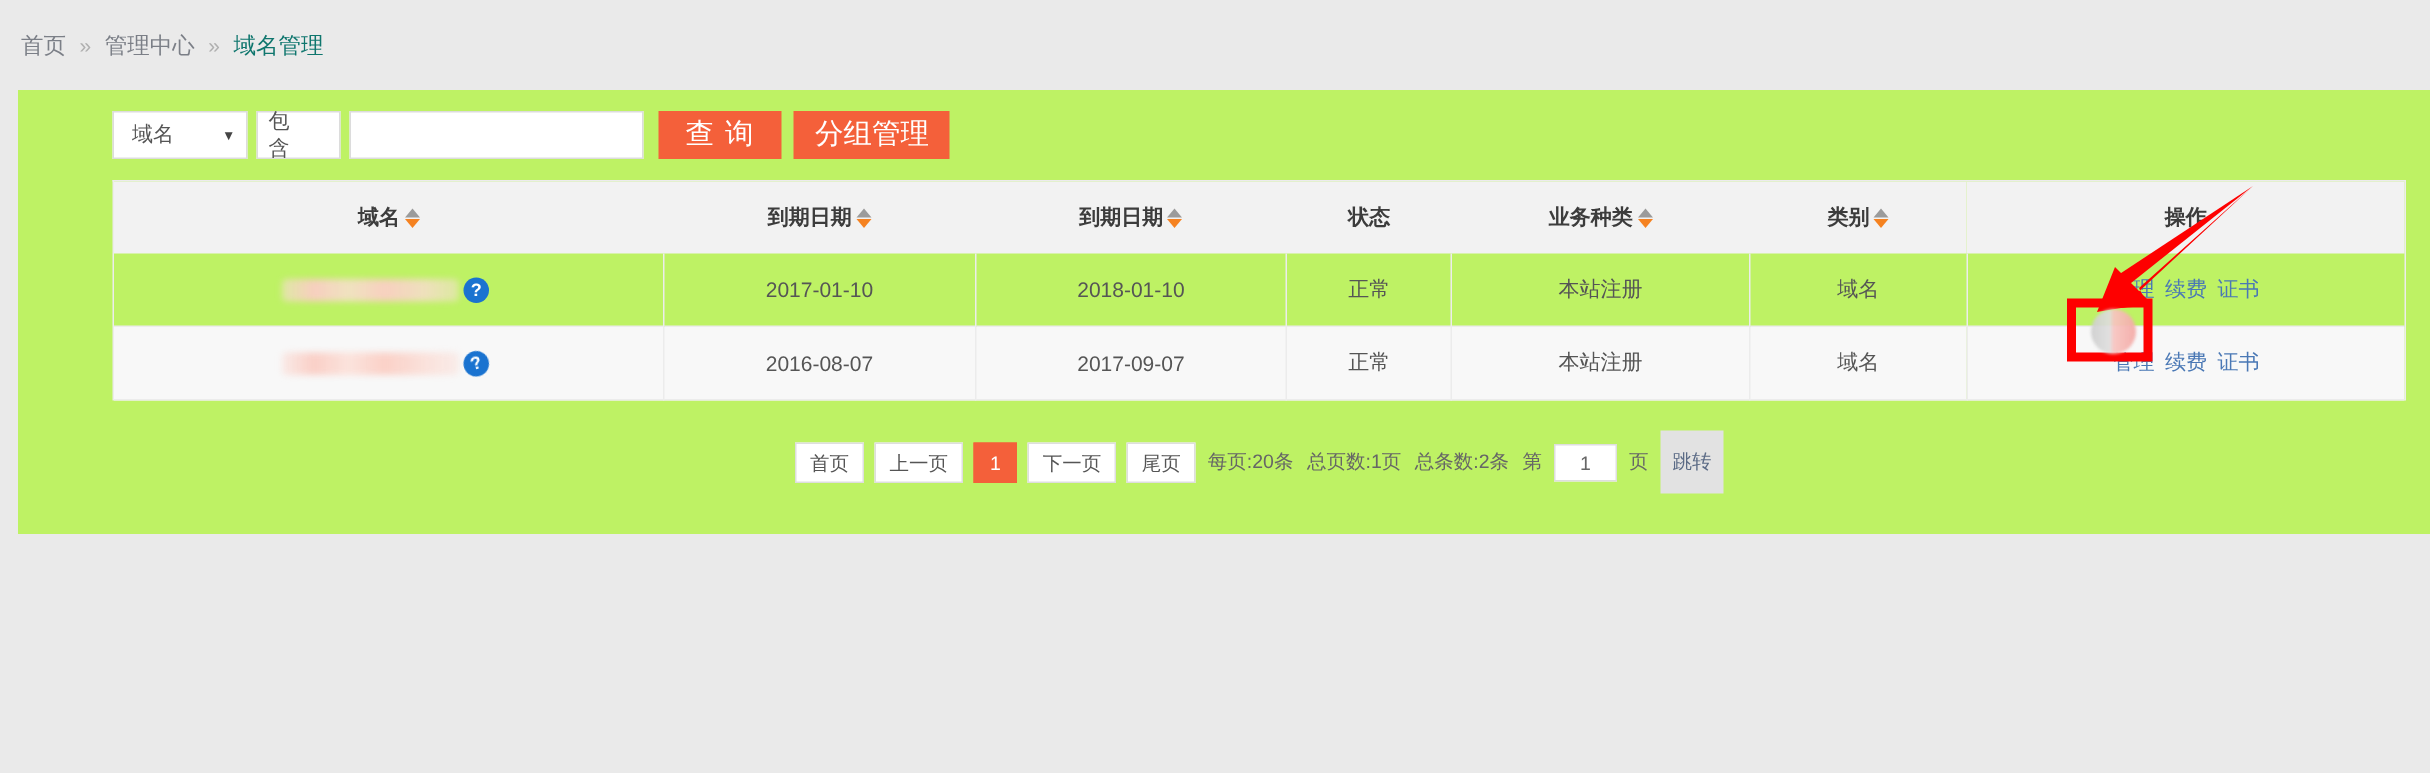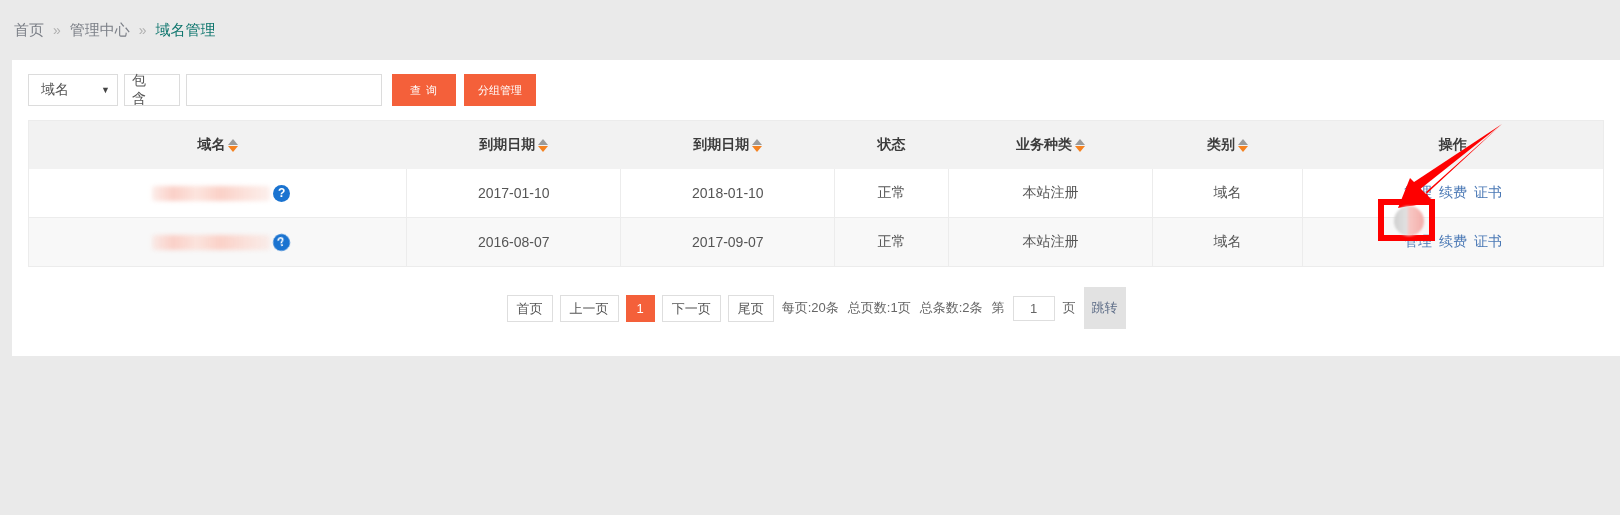--- a/index.html
+++ b/index.html
@@ -39,22 +39,23 @@
     font-size: 14px;
   }
 
   
   .card {
     position: absolute;
     left: 12px;
     top: 60px;
     width: 1608px;
     height: 296px;
-    background: #ffffff;
-    box-sizing: border-box;
+    background: #bef264;
+    box-sizing: border-box;
+    padding-left: 47px;
   }
 
   
   .filter-bar {
     display: flex;
     align-items: center;
     padding: 14px 0 0 16px;
   }
   .select-box {
     height: 32px;
@@ -88,21 +89,21 @@
     font-family: inherit;
     color: #333;
     outline: none;
   }
   .select-box + .select-box { margin-left: 6px; }
   .btn-orange {
     height: 32px;
     background: #f4603a;
     color: #ffffff;
     border: none;
-    font-size: 11px;
+    font-size: 19px;
     font-family: inherit;
     cursor: pointer;
     margin-left: 10px;
     padding: 0 18px;
     line-height: 32px;
     letter-spacing: 1px;
   }
   .btn-orange.second { margin-left: 8px; padding: 0 14px; letter-spacing: 0; }
 
   .group-label {

